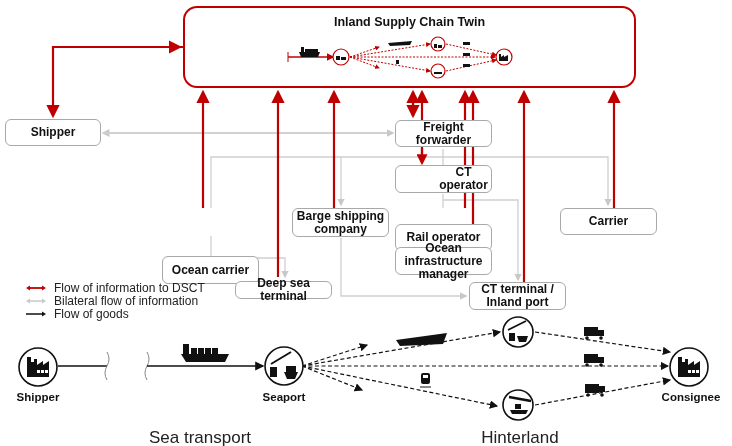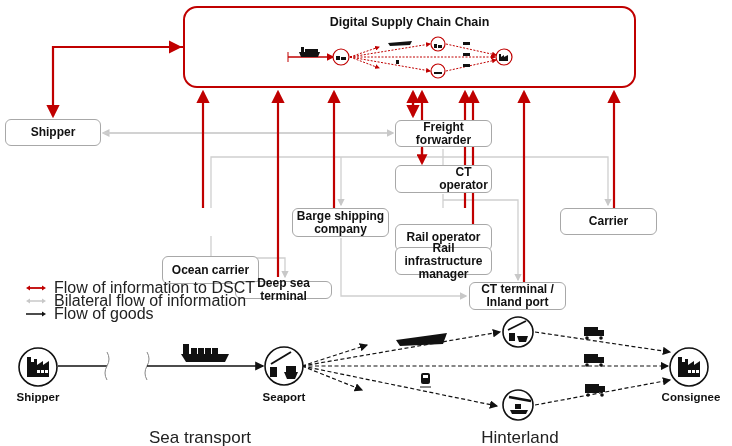--- a/index.html
+++ b/index.html
@@ -4,21 +4,21 @@
 <style>
   html, body { margin:0; padding:0; background:#ffffff; }
   body { width:732px; height:446px; position:relative; overflow:hidden; font-family:"Liberation Sans", sans-serif; }
   svg.canvas { position:absolute; left:0; top:0; }
   .box { position:absolute; box-sizing:border-box; border:1px solid #a8a8a8; border-radius:6px; background:#fff;
          display:flex; align-items:center; justify-content:center; text-align:center;
          font-weight:bold; font-size:12px; line-height:13px; color:#111; }
   .dsct { position:absolute; left:183px; top:6px; width:453px; height:82px; box-sizing:border-box;
           border:2.5px solid #c00000; border-radius:14px; background:transparent; }
   .dsct-title { position:absolute; left:183px; top:15px; width:453px; text-align:center; font-weight:bold; font-size:12.5px; color:#111; }
-  .legend { position:absolute; left:26px; top:281px; font-size:16px; color:#222; }
+  .legend { position:absolute; left:26px; top:281px; font-size:12px; color:#222; }
   .legend-row { display:flex; align-items:center; height:13px; }
   .legend-row svg { margin-right:8px; }
   .lbl { position:absolute; font-size:11.5px; font-weight:bold; color:#111; text-align:center; }
   .cap { position:absolute; font-size:17px; color:#222; text-align:center; }
 </style>
 </head>
 <body>
 
 <svg class="canvas" width="732" height="446">
   <defs>
@@ -180,30 +180,30 @@
 
     <circle cx="689" cy="367" r="19" fill="#fff" stroke="#111" stroke-width="1.6"></circle>
     <path d="M678,377 L678,357 L682,357 L682,362 L685,362 L685,359 L688,359 L688,365 L694,361 L694,365 L700,361 L700,377 z" fill="#111"></path>
     <rect x="688" y="370" width="3" height="3" fill="#fff"></rect>
       <rect x="692" y="370" width="3" height="3" fill="#fff"></rect>
       <rect x="696" y="370" width="3" height="3" fill="#fff"></rect>
   </g>
 </svg>
 
 <div class="dsct"></div>
-<div class="dsct-title">Digital Supply Chain Chain</div>
+<div class="dsct-title">Inland Supply Chain Twin</div>
 
 <div class="box" style="left:5px;top:119px;width:96px;height:27px;">Shipper</div>
 <div class="box" style="left:395px;top:120px;width:97px;height:27px;">Freight forwarder</div>
 <div class="box" style="left:395px;top:165px;width:97px;height:28px;padding-left:40px;">CT operator</div>
 <div class="box" style="left:162px;top:208px;width:97px;height:28px;margin-top:48px;">Ocean carrier</div>
 <div class="box" style="left:292px;top:208px;width:97px;height:29px;">Barge shipping company</div>
 <div class="box" style="left:395px;top:224px;width:97px;height:27px;">Rail operator</div>
 <div class="box" style="left:560px;top:208px;width:97px;height:27px;">Carrier</div>
-<div class="box" style="left:395px;top:247px;width:97px;height:28px;">Rail infrastructure manager</div>
+<div class="box" style="left:395px;top:247px;width:97px;height:28px;">Ocean infrastructure manager</div>
 <div class="box" style="left:235px;top:281px;width:97px;height:18px;">Deep sea terminal</div>
 <div class="box" style="left:469px;top:282px;width:97px;height:28px;">CT terminal / Inland port</div>
 
 <div class="legend">
   <div class="legend-row">
     <svg width="20" height="8">
         <line x1="3" y1="4" x2="17" y2="4" stroke="#c00000" stroke-width="1.8"></line>
         <path d="M0,4 L4,1.5 L4,6.5 z M20,4 L16,1.5 L16,6.5 z" fill="#c00000"></path>
       </svg>
     <span>Flow of information to DSCT</span>

